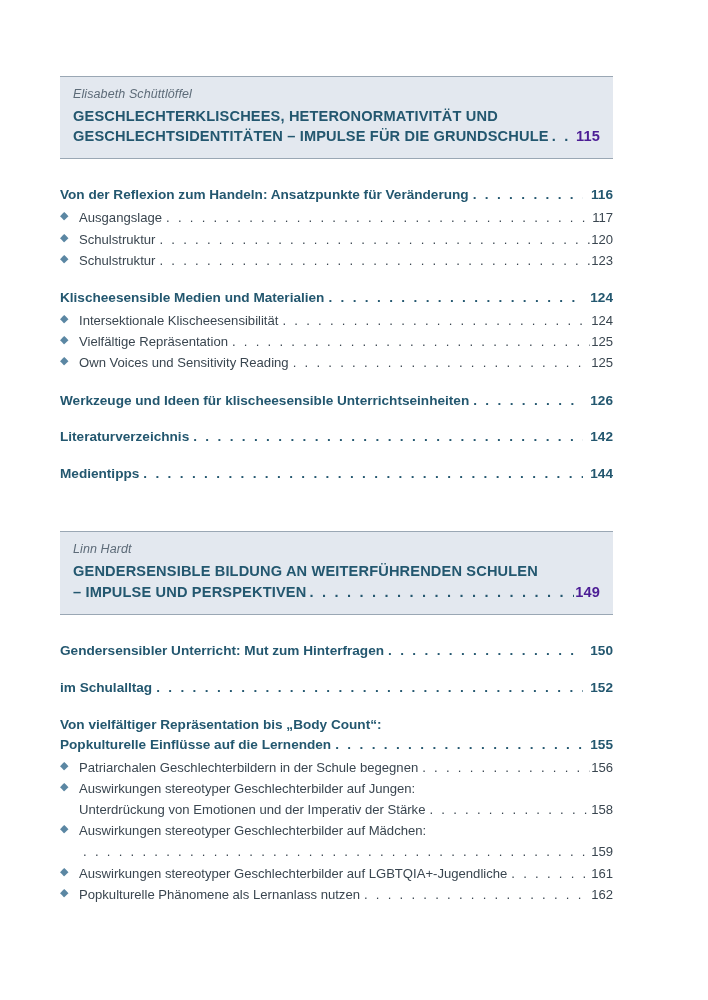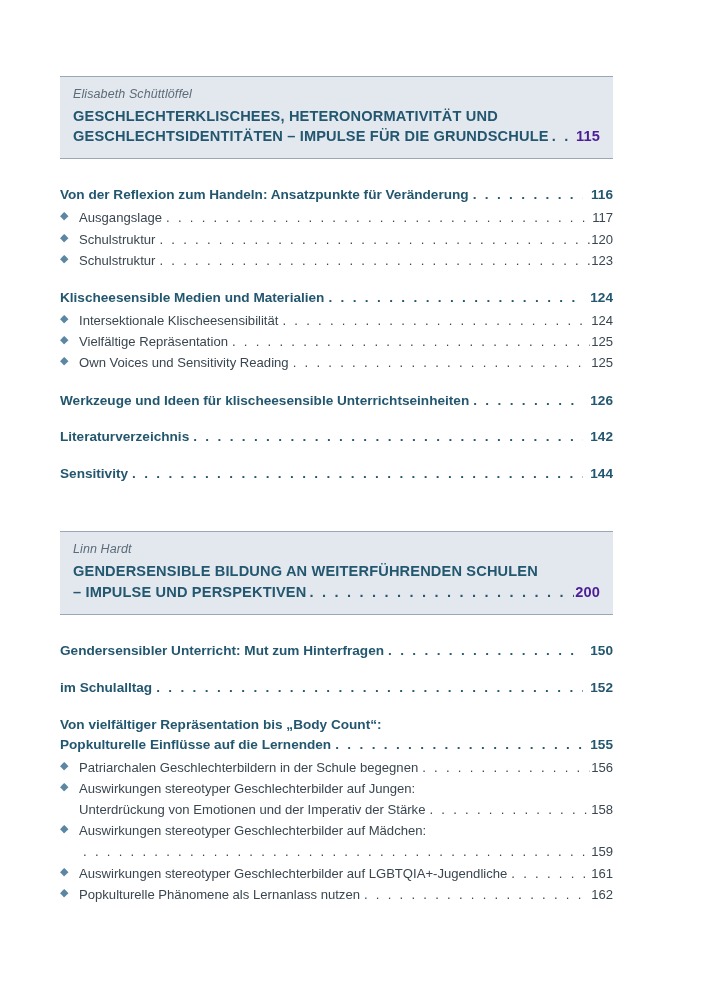--- a/index.html
+++ b/index.html
@@ -284,40 +284,40 @@
         </div>
         <div class="entry-main">
           <div class="entry-row">
             <span class="etext">Literaturverzeichnis</span>
             <span class="leader">. . . . . . . . . . . . . . . . . . . . . . . . . . . . . . . . . . . . . . . . . . . . . . . . . . . . . . . . . . . . . . . . . . . . . . . . . . . . . . . . . . . . . . . . . . . . . . . .</span>
             <span class="pageno">142</span>
           </div>
         </div>
         <div class="entry-main">
           <div class="entry-row">
-            <span class="etext">Sensitivity</span>
+            <span class="etext">Medientipps</span>
             <span class="leader">. . . . . . . . . . . . . . . . . . . . . . . . . . . . . . . . . . . . . . . . . . . . . . . . . . . . . . . . . . . . . . . . . . . . . . . . . . . . . . . . . . . . . . . . . . . . . . . .</span>
             <span class="pageno">144</span>
           </div>
         </div>
       </div>
       <div class="gap-between-chapters"></div>
       <div class="chapter-block">
         <div class="chapter-rule"></div>
         <div class="chapter-box">
           <div class="chapter-author">Linn Hardt</div>
           <div class="chapter-title-line no-leader">
             <span class="ttext">GENDERSENSIBLE BILDUNG AN WEITERFÜHRENDEN SCHULEN</span>
             <span class="leader">. . . . . . . . . . . . . . . . . . . . . . . . . . . . . . . . . . . . . . . . . . . . . . . . . . . . . . . . . . . . . . . . . . . . . . . . . . . . . . . . . . . . . . . . . . . . . . . .</span>
             <span class="pageno"></span>
           </div>
           <div class="chapter-title-line">
             <span class="ttext">– IMPULSE UND PERSPEKTIVEN</span>
             <span class="leader">. . . . . . . . . . . . . . . . . . . . . . . . . . . . . . . . . . . . . . . . . . . . . . . . . . . . . . . . . . . . . . . . . . . . . . . . . . . . . . . . . . . . . . . . . . . . . . . .</span>
-            <span class="pageno">200</span>
+            <span class="pageno">149</span>
           </div>
         </div>
         <div class="chapter-rule"></div>
       </div>
       <div class="entries">
         <div class="entry-main">
           <div class="entry-row">
             <span class="etext">Gendersensibler Unterricht: Mut zum Hinterfragen</span>
             <span class="leader">. . . . . . . . . . . . . . . . . . . . . . . . . . . . . . . . . . . . . . . . . . . . . . . . . . . . . . . . . . . . . . . . . . . . . . . . . . . . . . . . . . . . . . . . . . . . . . . .</span>
             <span class="pageno">150</span>

